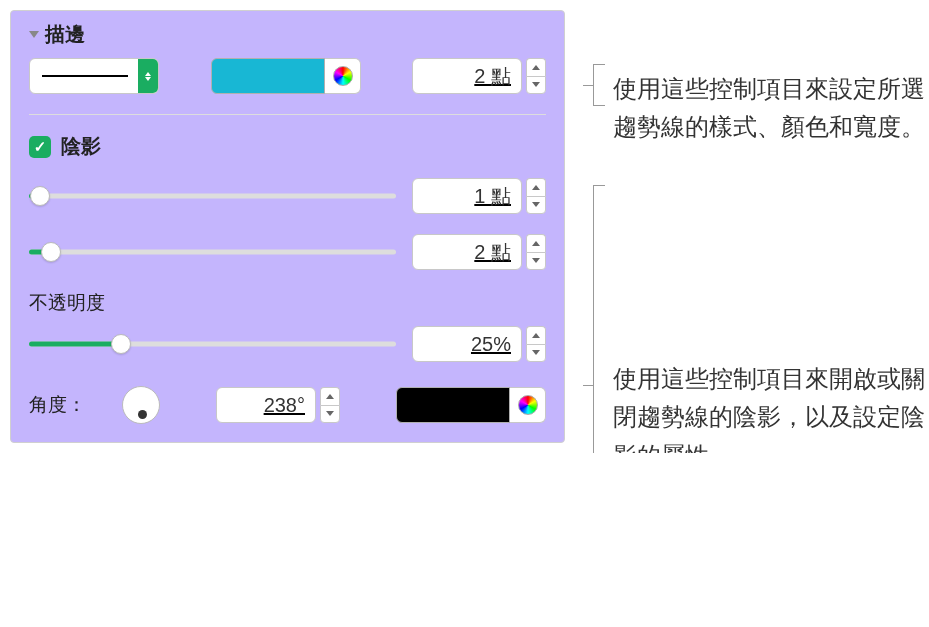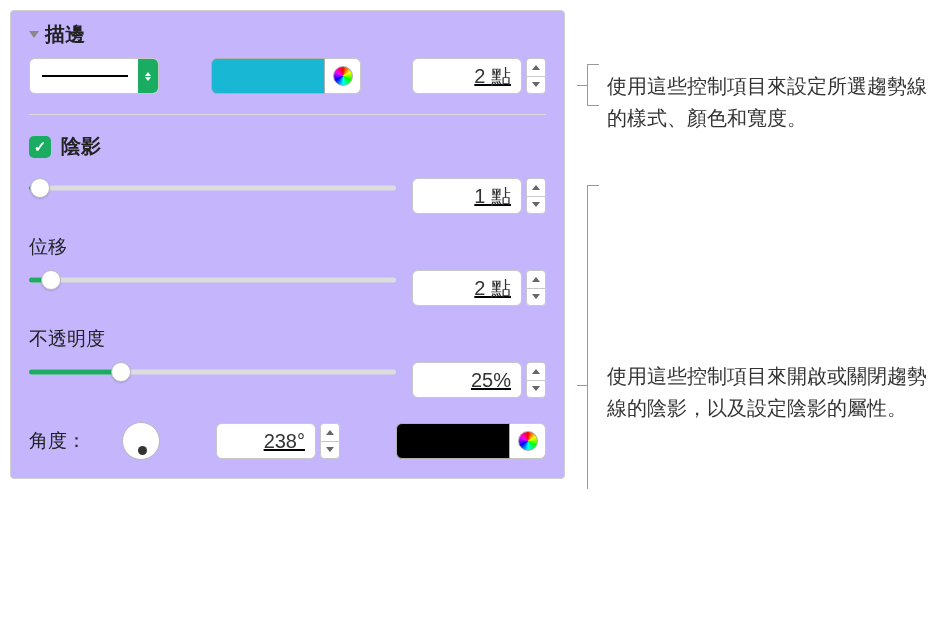--- a/index.html
+++ b/index.html
@@ -190,20 +190,21 @@
       color: #222;
     }
     .slider-group { margin-bottom: 20px; }
     .slider-label {
       font-size: 19px;
       color: #222;
       margin-bottom: 10px;
     }
     .slider-row {
       display: flex;
+      align-items: center;
       gap: 16px;
     }
     .slider {
       flex: 1;
       position: relative;
       height: 20px;
       cursor: pointer;
     }
     .track {
       position: absolute;
@@ -256,22 +257,22 @@
       width: 9px; height: 9px;
       background: #333;
       border-radius: 50%;
       position: absolute;
       left: 15px;
       bottom: 4px;
     }
     .callouts {
       flex: 1;
       position: relative;
-      margin-left: 22px;
-      font-size: 20px;
+      margin-left: 28px;
+      font-size: 24px;
       color: #333;
       line-height: 1.6;
     }
     .callout1 { position: absolute; top: 60px; left: 20px; width: 320px; }
     .callout2 { position: absolute; top: 350px; left: 20px; width: 320px; }
     .bracket {
       position: absolute;
       border: 1px solid #999;
       border-right: none;
     }
@@ -348,21 +349,20 @@
             </button>
           <button>
               <span class="s-down"></span>
             </button>
         </div>
       </div>
     </div>
   </div>
 
   <div class="slider-group">
-    <div class="slider-label">位移</div>
     <div class="slider-row">
       <div class="slider">
         <div class="track"></div>
         <div class="fill" style="width:6%"></div>
         <div class="thumb" style="left:6%"></div>
       </div>
       <div class="stepper-group">
         <input class="value-field" readonly="" value="2 點" style="">
         <div class="stepper">
           <button>

